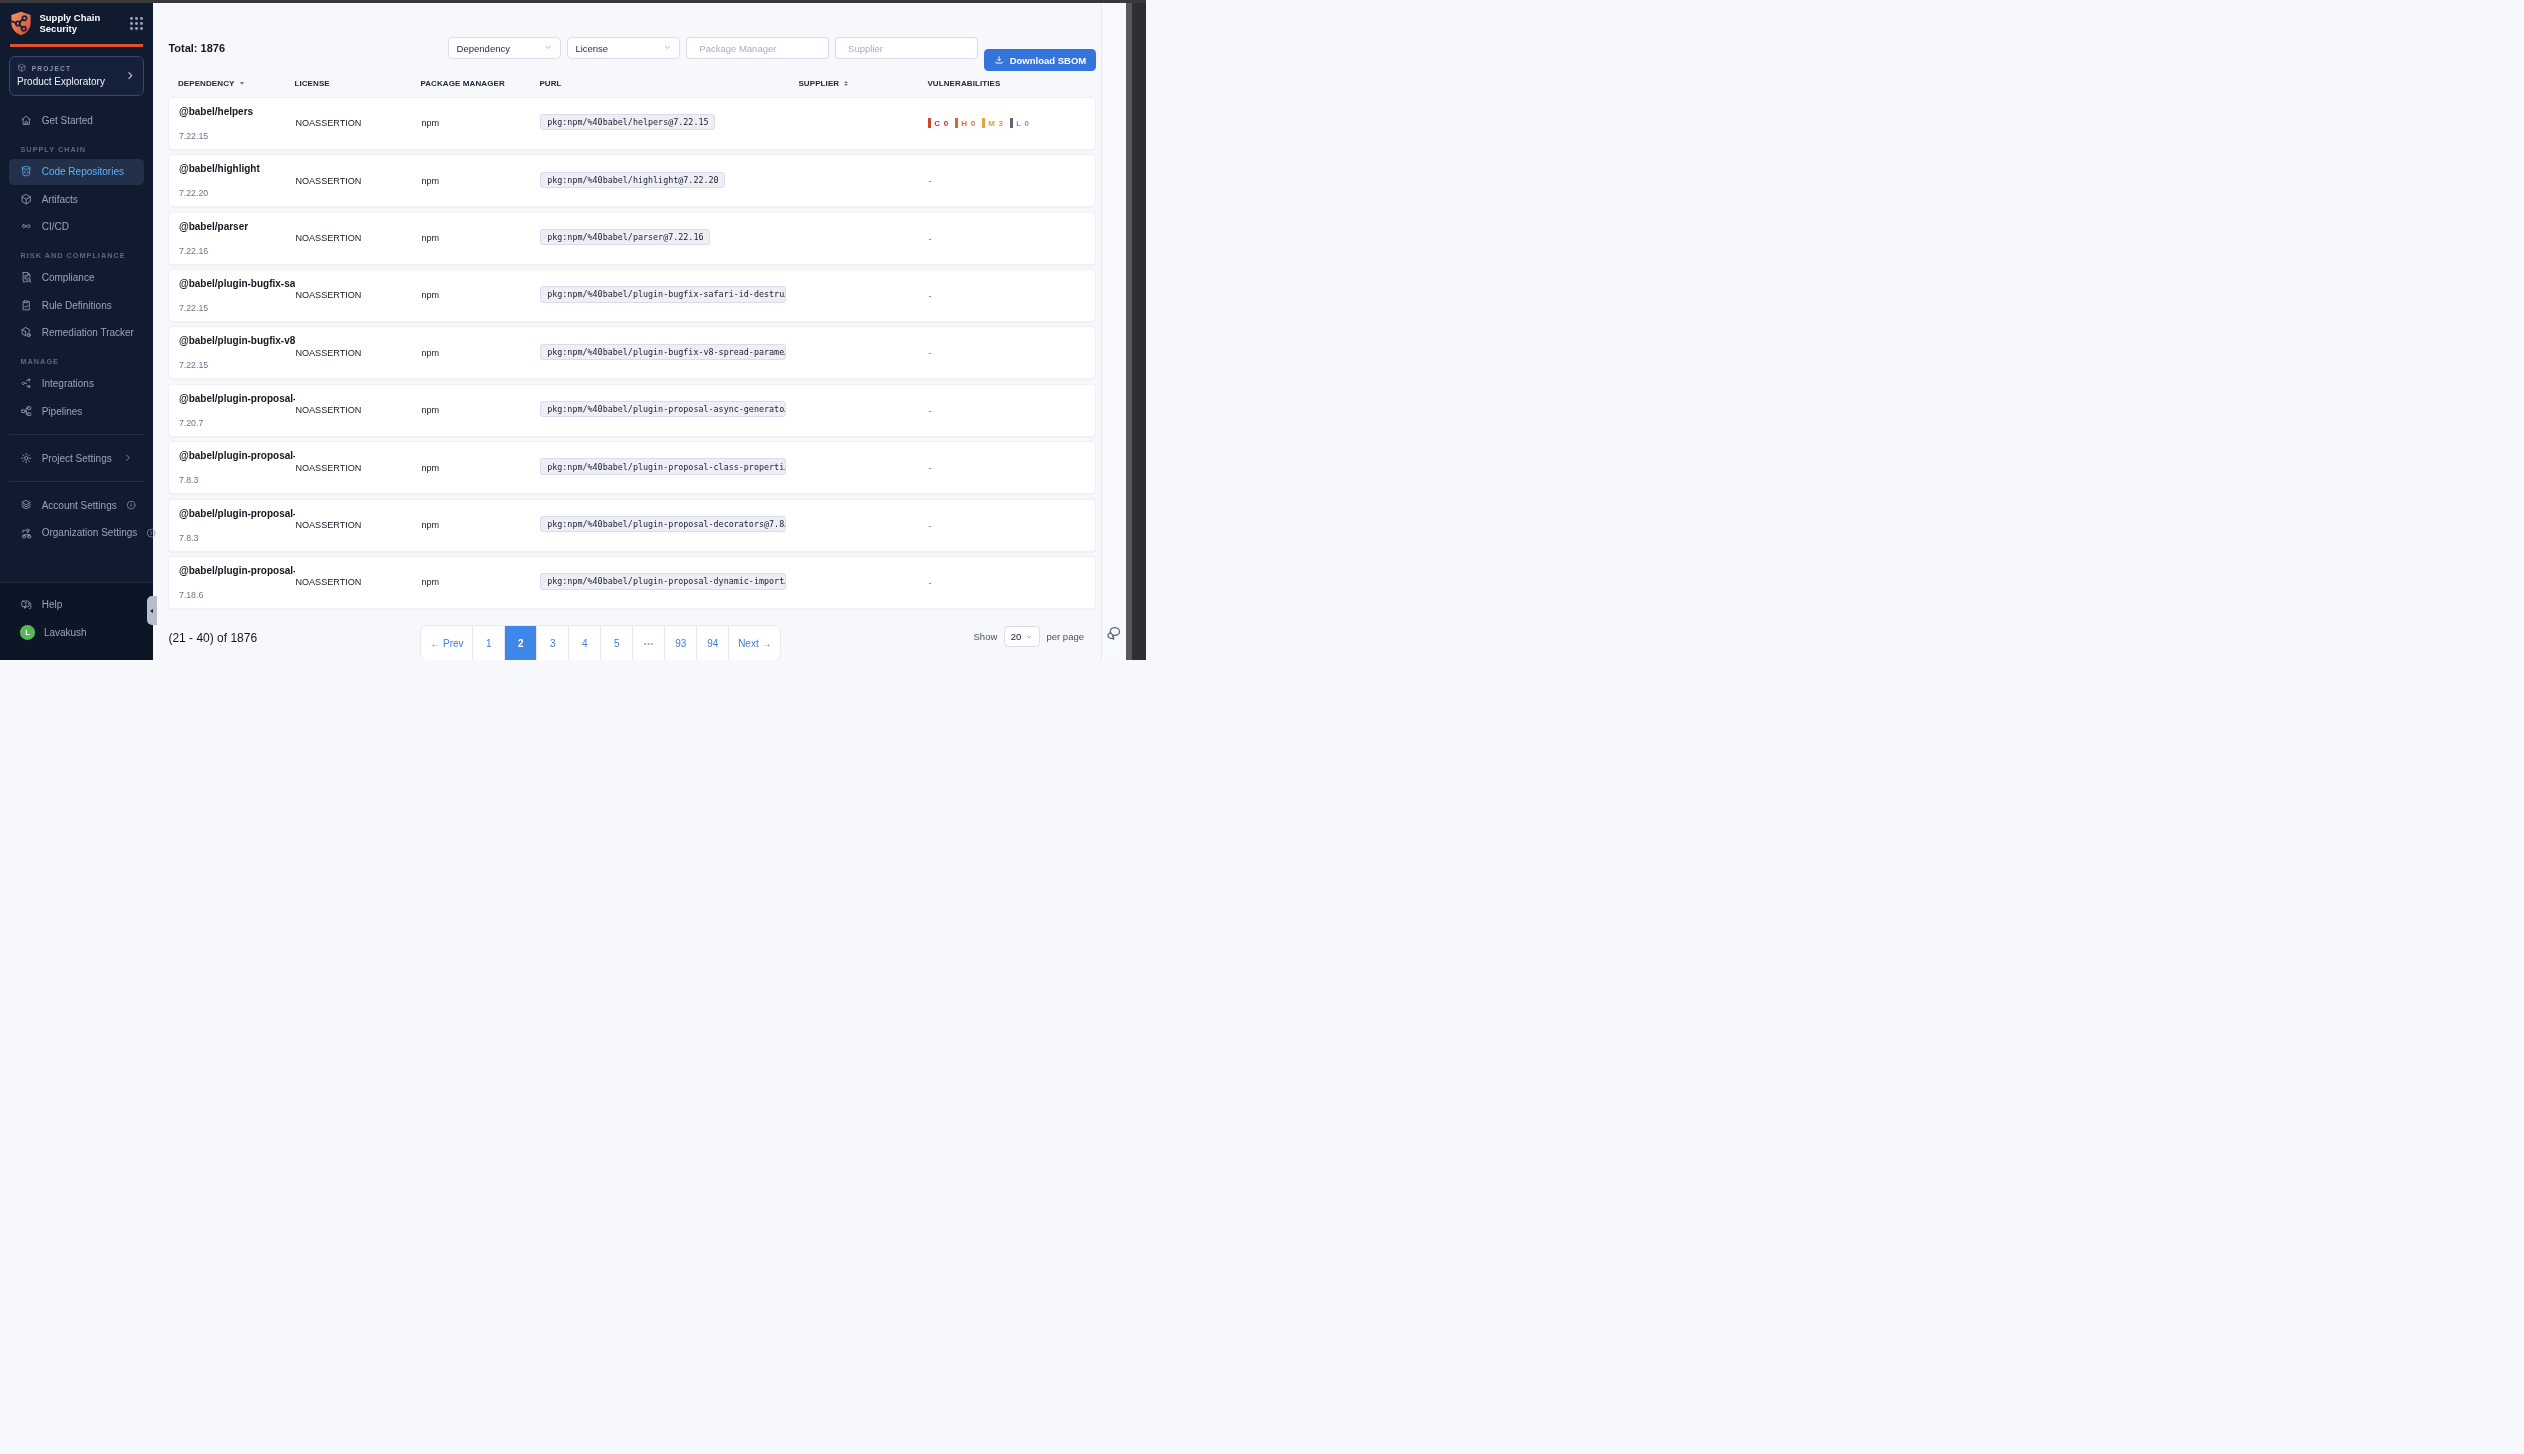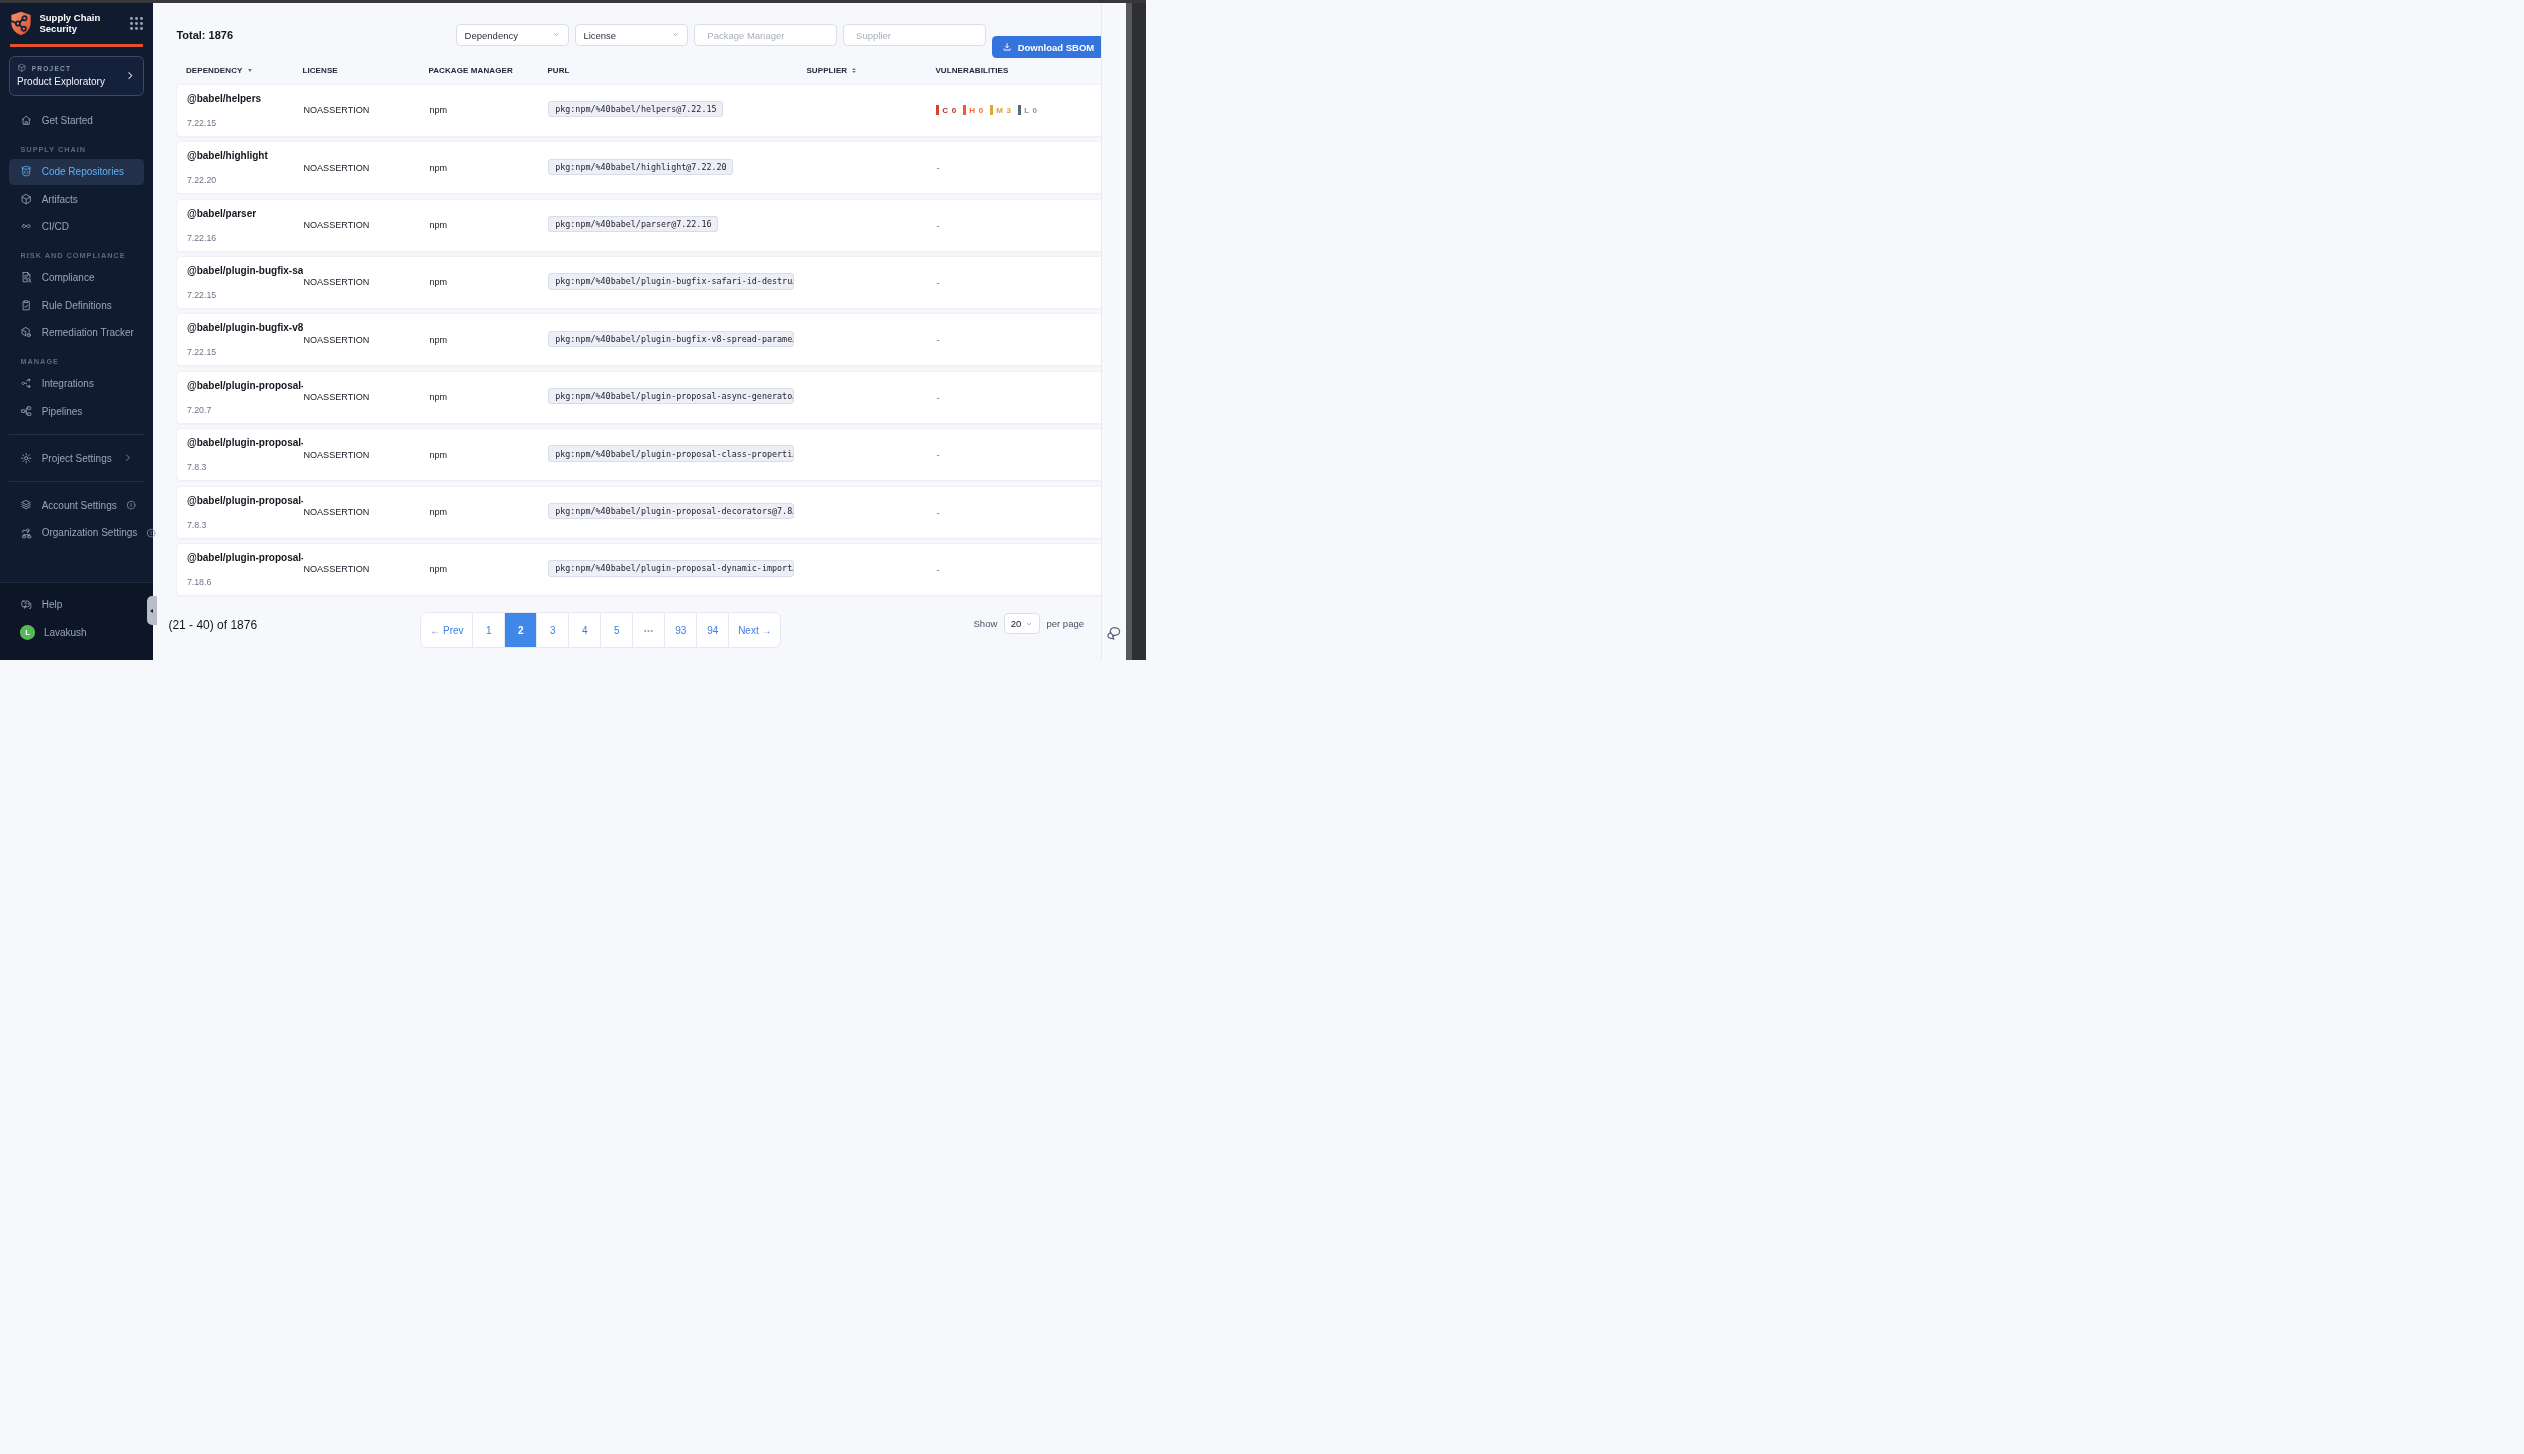--- a/index.html
+++ b/index.html
@@ -34,21 +34,21 @@
   .sep { height:0.7px; background:#232f49; margin:10.2px 8.8px; }
   .nico { width:12.4px; height:12.4px; stroke:currentColor; fill:none; stroke-width:1.6; stroke-linecap:round; stroke-linejoin:round; }
 
   .sidebar-bottom { position:absolute; left:0; right:0; bottom:0; height:78px; background:#0c1626; border-top:0.7px solid #1c2940; padding-top:7.3px;text-align:right; }
   .avatar { width:14.6px; height:14.6px; border-radius:50%; background:#57b857; color:#ffffff; font-size:8px; font-weight:700; display:flex; align-items:center; justify-content:center; flex:none; }
 
   .collapse-handle { position:absolute; left:147px; top:596px; width:9.5px; height:29px; background:#b7bdc9; border-radius:5.1px 0 0 5.1px; z-index:40; cursor:pointer; display:flex; align-items:center; justify-content:center; }
   .collapse-handle i { width:0; height:0; border-top:2.9px solid transparent; border-bottom:2.9px solid transparent; border-right:3.7px solid #1c2230; }
 
   
-  .main { position:absolute; left:153px; top:2px; bottom:0; width:948px;padding-left:8px; }
+  .main { position:absolute; left:153px; top:15px; bottom:0; width:948px; }
   .right-rail { position:absolute; top:2.9px; bottom:0; right:20.5px; width:25px; background:#f8f9fc; border-left:0.7px solid #e8eaf1; z-index:20; }
   .chat-fab { position:absolute; left:3.7px; bottom:16px; cursor:pointer; }
 
   .content-header { display:flex; align-items:center; margin:22px 0 0 15.4px; width:928px; height:22px; }
   .total-label { font-size:11px; font-weight:700; color:#14171f; }
   .filters { margin-left:auto; display:flex; gap:5.8px; align-items:center; }
   .fselect { width:113px; height:22px; background:#fff; border:0.7px solid #dadde7; border-radius:4.4px; display:flex; align-items:center; padding:0 7.3px; font-size:9.5px; color:#2b303c; cursor:pointer; }
   .fselect .chev { margin-left:auto; color:#8a92a4; }
   .fsearch { width:143px; height:22px; background:#fff; border:0.7px solid #dadde7; border-radius:4.4px; display:flex; align-items:center; gap:5.1px; padding:0 7.3px; }
   .fsearch input { border:none; outline:none; flex:1; font-size:9.5px; font-family:"Liberation Sans",sans-serif; color:#2b303c; background:transparent; }

